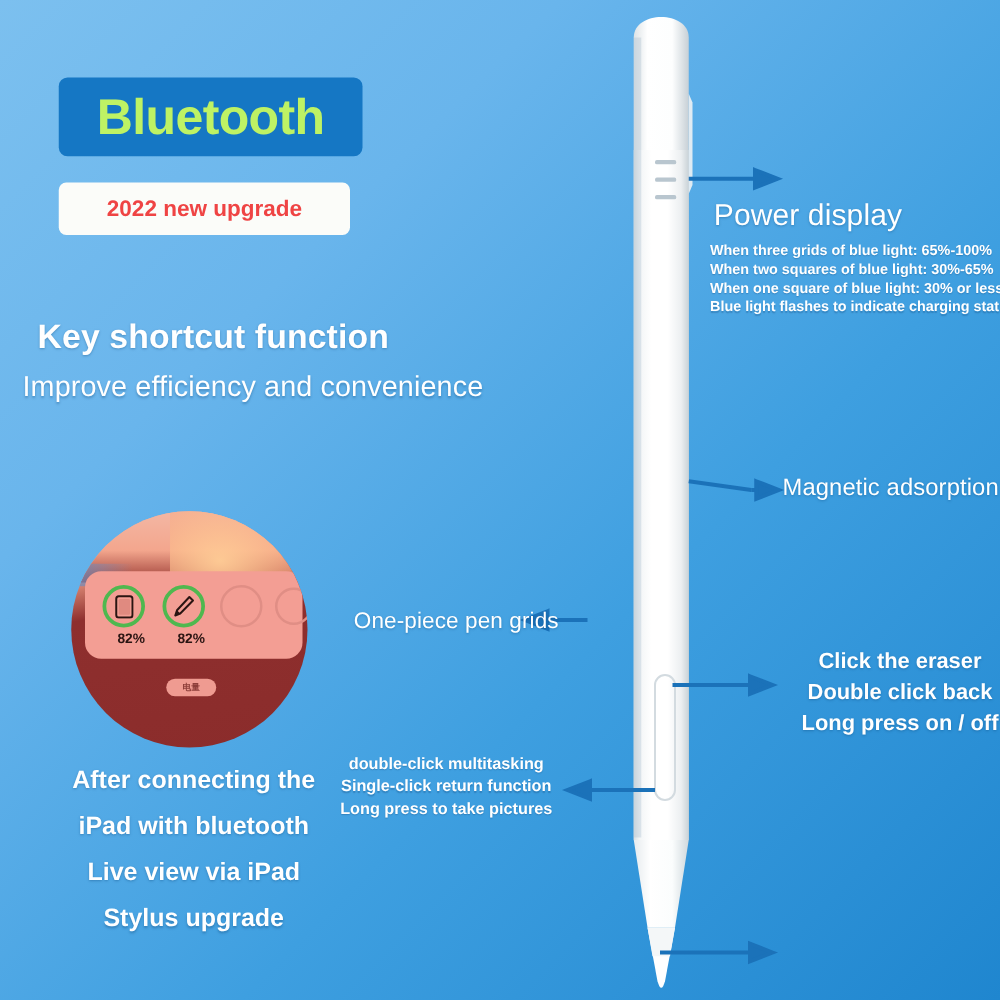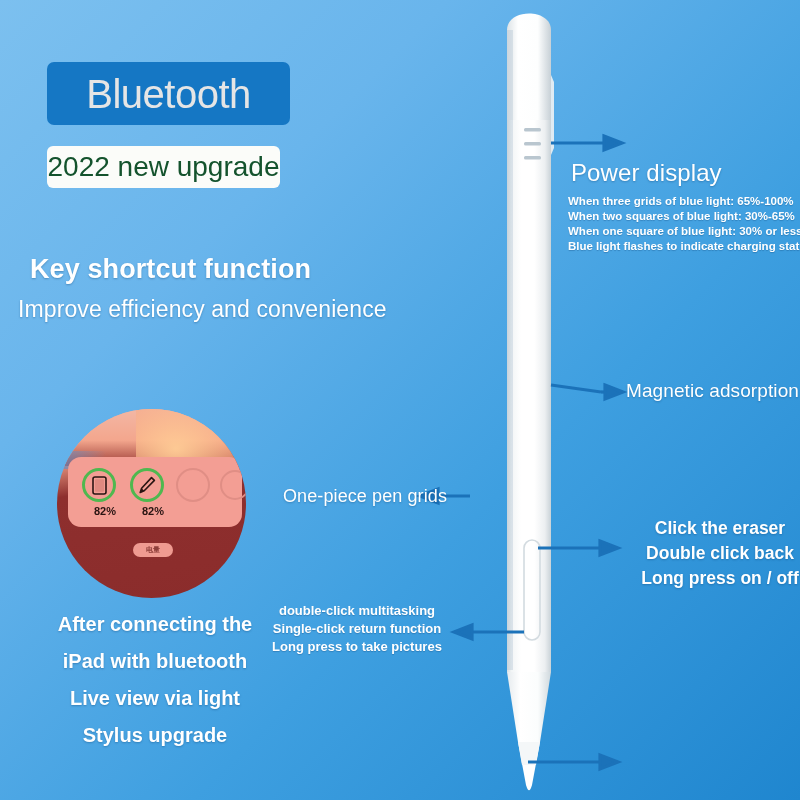--- a/index.html
+++ b/index.html
@@ -32,42 +32,42 @@
     top: 62px;
     width: 243px;
     height: 63px;
     background: #1577c4;
     border-radius: 7px;
     display: flex;
     align-items: center;
     justify-content: center;
   }
   #bt-badge span {
-    color: #e5e5e5;
+    color: #bef264;
     font-size: 40px;
-    font-weight: normal;
+    font-weight: bold;
     letter-spacing: -0.5px;
     line-height: 1;
   }
   #bt-sub {
     position: absolute;
     left: 47px;
     top: 146px;
     width: 233px;
     height: 42px;
     background: #fbfcf9;
     border-radius: 6px;
     display: flex;
     align-items: center;
     justify-content: center;
   }
   #bt-sub span {
-    color: #14532d;
-    font-size: 28px;
-    font-weight: normal;
+    color: #ef4444;
+    font-size: 18px;
+    font-weight: bold;
     line-height: 1;
   }
 
   
   #headline {
     left: 30px;
     top: 254px;
     font-size: 27px;
     font-weight: bold;
   }
@@ -388,17 +388,17 @@
       <div class="batt-cell empty" style="left:108px;"></div>
       <div class="batt-cell empty" style="left:152px; width:30px; height:30px; top:13px;"></div>
     </div>
 
     <div id="pill">电量</div>
   </div>
 
   <div id="caption">
     <div>After connecting the</div>
     <div>iPad with bluetooth</div>
-    <div>Live view via light</div>
+    <div>Live view via iPad</div>
     <div>Stylus upgrade</div>
   </div>
 
 </div>
 
 </body></html>

